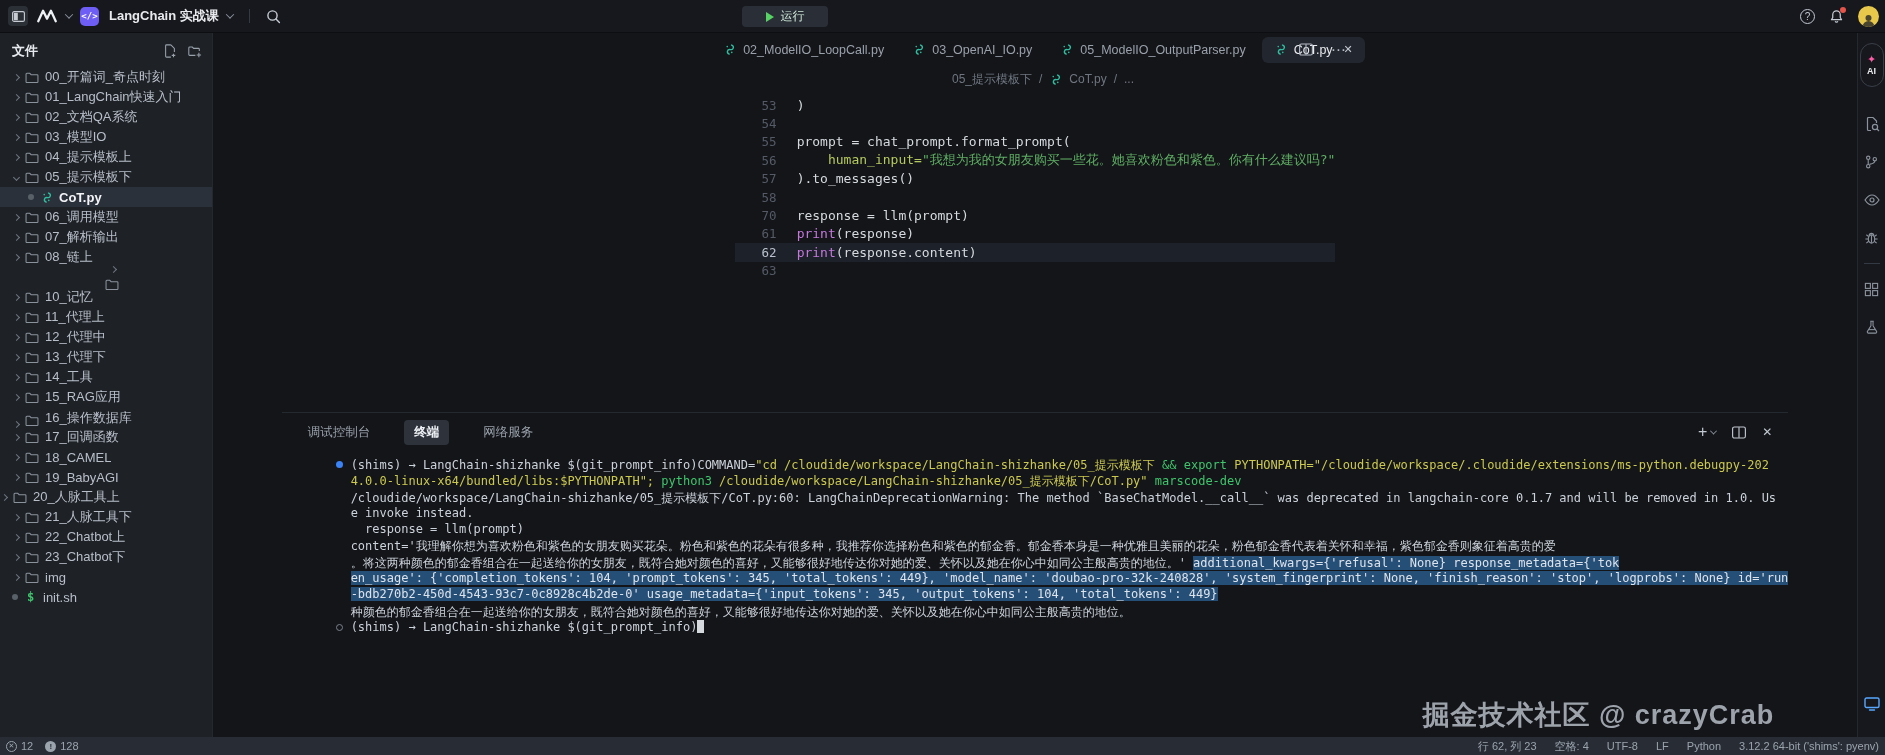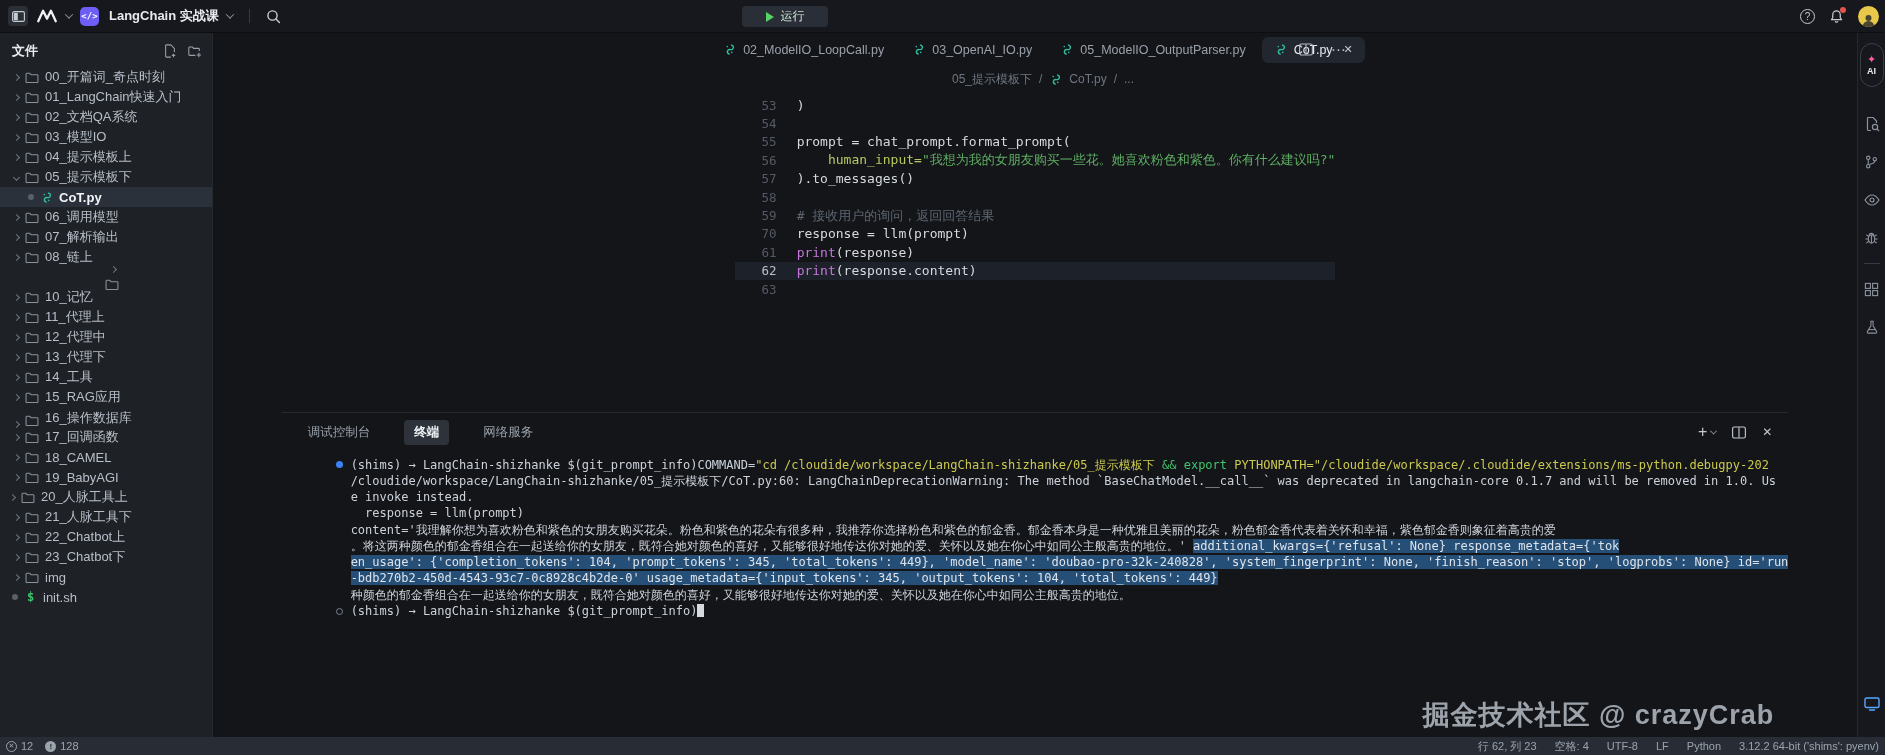--- a/index.html
+++ b/index.html
@@ -314,21 +314,21 @@
             </svg>
             <span class="tree-label">18_CAMEL</span>
           </div>
           <div class="tree-row" style="padding-left: 12px;">
             <span class="chev"></span>
             <svg width="14" height="13" viewBox="0 0 16 14" style="flex:0 0 auto">
               <path d="M1.2 3.2c0-.6.4-1 1-1h3.2L7 3.8h6.8c.6 0 1 .4 1 1v7c0 .6-.4 1-1 1H2.2c-.6 0-1-.4-1-1z" fill="none" stroke="#8b929c" stroke-width="1.2"></path>
             </svg>
             <span class="tree-label">19_BabyAGI</span>
           </div>
-          <div class="tree-row" style="padding-left: 8px;">
+          <div class="tree-row" style="padding-left: 0;">
             <span class="chev"></span>
             <svg width="14" height="13" viewBox="0 0 16 14" style="flex:0 0 auto">
               <path d="M1.2 3.2c0-.6.4-1 1-1h3.2L7 3.8h6.8c.6 0 1 .4 1 1v7c0 .6-.4 1-1 1H2.2c-.6 0-1-.4-1-1z" fill="none" stroke="#8b929c" stroke-width="1.2"></path>
             </svg>
             <span class="tree-label">20_人脉工具上</span>
           </div>
           <div class="tree-row" style="padding-left: 12px;">
             <span class="chev"></span>
             <svg width="14" height="13" viewBox="0 0 16 14" style="flex:0 0 auto">
               <path d="M1.2 3.2c0-.6.4-1 1-1h3.2L7 3.8h6.8c.6 0 1 .4 1 1v7c0 .6-.4 1-1 1H2.2c-.6 0-1-.4-1-1z" fill="none" stroke="#8b929c" stroke-width="1.2"></path>
@@ -426,21 +426,20 @@
           <span>...</span>
         </div>
       <div class="code-area">
         <div id="code-lines">
             <div class="code-line"><span class="ln">53</span><span class="code-text"><span class="c-pl">)</span></span></div>
             <div class="code-line"><span class="ln">54</span><span class="code-text"></span></div>
             <div class="code-line"><span class="ln">55</span><span class="code-text"><span class="c-pl">prompt = chat_prompt.format_prompt(</span></span></div>
             <div class="code-line"><span class="ln">56</span><span class="code-text"><span class="c-pl">    </span><span class="c-pr">human_input=</span><span class="c-st">"我想为我的女朋友购买一些花。她喜欢粉色和紫色。你有什么建议吗?"</span></span></div>
             <div class="code-line"><span class="ln">57</span><span class="code-text"><span class="c-pl">).to_messages()</span></span></div>
             <div class="code-line"><span class="ln">58</span><span class="code-text"></span></div>
-            <div class="code-line"><span class="ln">59</span><span class="code-text"><span class="c-co"># 接收用户的询问，返回回答结果</span></span></div>
             <div class="code-line"><span class="ln">70</span><span class="code-text"><span class="c-pl">response = llm(prompt)</span></span></div>
             <div class="code-line"><span class="ln">61</span><span class="code-text"><span class="c-fn">print</span><span class="c-pl">(response)</span></span></div>
             <div class="code-line hl"><span class="ln cur">62</span><span class="code-text"><span class="c-fn">print</span><span class="c-pl">(response.content)</span></span></div>
             <div class="code-line"><span class="ln">63</span><span class="code-text"></span></div>
           </div>
         <div class="hscroll-thumb"></div>
       </div>
 
       <div class="panel">
         <div class="panel-header">
@@ -458,20 +457,21 @@
               <svg width="14" height="13" viewBox="0 0 16 14">
                   <rect x="0.7" y="0.7" width="14.6" height="12.6" rx="2" fill="none" stroke="#c3c9d1" stroke-width="1.3"></rect>
                   <line x1="8" y1="1" x2="8" y2="13" stroke="#c3c9d1" stroke-width="1.3"></line>
                 </svg>
             </span>
             <span style="font-size:12px;">✕</span>
           </span>
         </div>
         <div class="terminal" id="terminal">
             <div class="term-line"><span class="term-dot filled"></span><span class="seg-t">(shims) → LangChain-shizhanke $(git_prompt_info)COMMAND=</span><span class="seg-y">"cd /cloudide/workspace/LangChain-shizhanke/05_提示模板下</span><span class="seg-g"> &amp;&amp; export </span><span class="seg-y">PYTHONPATH="/cloudide/workspace/.cloudide/extensions/ms-python.debugpy-202</span></div>
+            <div class="term-line"><span class="seg-y">4.0.0-linux-x64/bundled/libs:$PYTHONPATH"; </span><span class="seg-g">python3 </span><span class="seg-y">/cloudide/workspace/LangChain-shizhanke/05_提示模板下/CoT.py"</span><span class="seg-g"> marscode-dev</span></div>
             <div class="term-line"><span class="seg-t">/cloudide/workspace/LangChain-shizhanke/05_提示模板下/CoT.py:60: LangChainDeprecationWarning: The method `BaseChatModel.__call__` was deprecated in langchain-core 0.1.7 and will be removed in 1.0. Us</span></div>
             <div class="term-line"><span class="seg-t">e invoke instead.</span></div>
             <div class="term-line"><span class="seg-t">  response = llm(prompt)</span></div>
             <div class="term-line"><span class="seg-t">content='我理解你想为喜欢粉色和紫色的女朋友购买花朵。粉色和紫色的花朵有很多种，我推荐你选择粉色和紫色的郁金香。郁金香本身是一种优雅且美丽的花朵，粉色郁金香代表着关怀和幸福，紫色郁金香则象征着高贵的爱</span></div>
             <div class="term-line"><span class="seg-t">。将这两种颜色的郁金香组合在一起送给你的女朋友，既符合她对颜色的喜好，又能够很好地传达你对她的爱、关怀以及她在你心中如同公主般高贵的地位。' </span><span class="seg-sel">additional_kwargs={'refusal': None} response_metadata={'tok</span></div>
             <div class="term-line"><span class="seg-sel">en_usage': {'completion_tokens': 104, 'prompt_tokens': 345, 'total_tokens': 449}, 'model_name': 'doubao-pro-32k-240828', 'system_fingerprint': None, 'finish_reason': 'stop', 'logprobs': None} id='run</span></div>
             <div class="term-line"><span class="seg-sel">-bdb270b2-450d-4543-93c7-0c8928c4b2de-0' usage_metadata={'input_tokens': 345, 'output_tokens': 104, 'total_tokens': 449}</span></div>
             <div class="term-line"><span class="seg-t">种颜色的郁金香组合在一起送给你的女朋友，既符合她对颜色的喜好，又能够很好地传达你对她的爱、关怀以及她在你心中如同公主般高贵的地位。</span></div>
             <div class="term-line"><span class="term-dot hollow"></span><span class="seg-t">(shims) → LangChain-shizhanke $(git_prompt_info)</span><span class="cursor"></span></div>
           </div>

